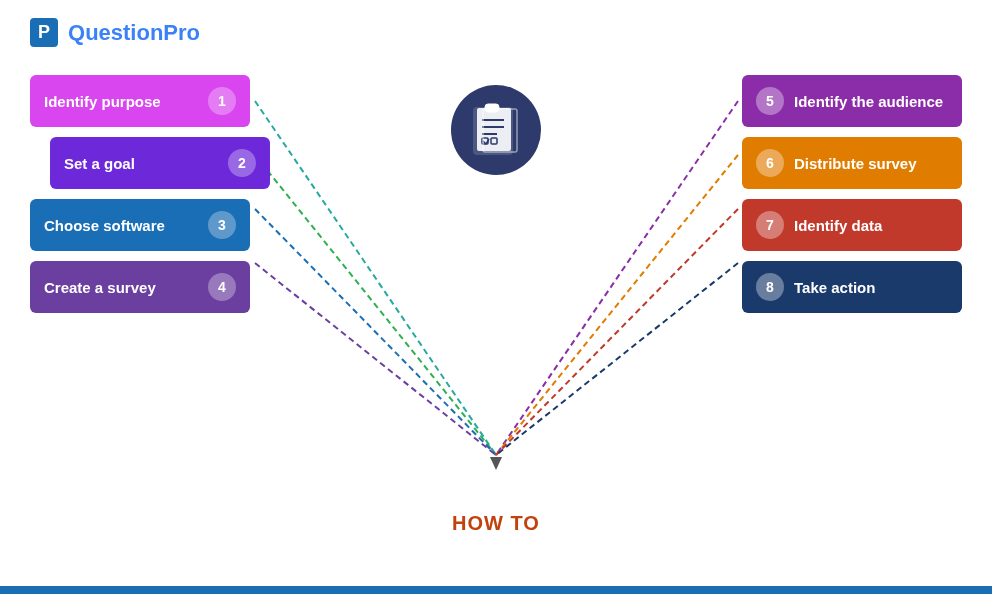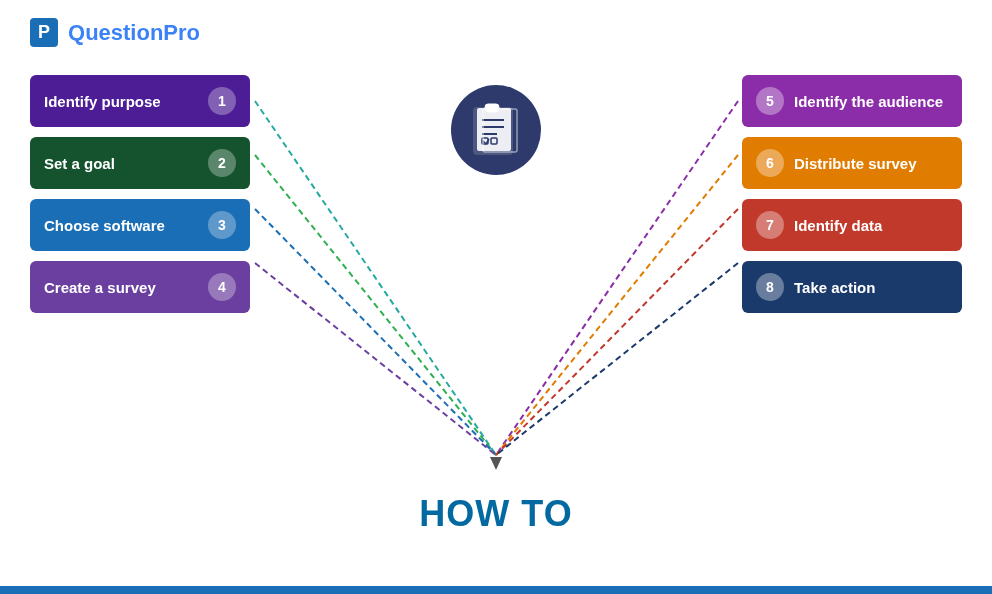--- a/index.html
+++ b/index.html
@@ -153,23 +153,23 @@
     
     .title-section {
       position: absolute;
       bottom: 20px;
       left: 50%;
       transform: translateX(-50%);
       text-align: center;
     }
 
     .title-text {
-      font-size: 36px;
+      font-size: 20px;
       font-weight: 900;
-      color: #0369a1;
+      color: #c2410c;
       line-height: 1.2;
       text-transform: uppercase;
       letter-spacing: 1px;
     }
 
     
     .lines-svg {
       position: absolute;
       top: 0;
       left: 0;
@@ -204,27 +204,27 @@
 
     <line x1="738" y1="144" x2="496" y2="390" stroke="#c0392b" stroke-width="2" stroke-dasharray="6,4"></line>
 
     <line x1="738" y1="198" x2="496" y2="390" stroke="#1a3a6b" stroke-width="2" stroke-dasharray="6,4"></line>
 
     <polygon points="490,392 502,392 496,405" fill="#555"></polygon>
   </svg>
 
   <div class="left-steps">
     <div class="step-item">
-      <div class="step-label" style="background:#4c1d95;align-items:center;">
+      <div class="step-label" style="background:#d946ef;align-items:center;">
         <span>Identify purpose</span>
         <div class="step-num">1</div>
       </div>
     </div>
     <div class="step-item">
-      <div class="step-label" style="background:#14532d;">
+      <div class="step-label" style="background:#6d28d9;margin-left:20px;">
         <span>Set a goal</span>
         <div class="step-num">2</div>
       </div>
     </div>
     <div class="step-item">
       <div class="step-label" style="background:#1a6eb5;gap:23px;">
         <span>Choose software</span>
         <div class="step-num">3</div>
       </div>
     </div>

